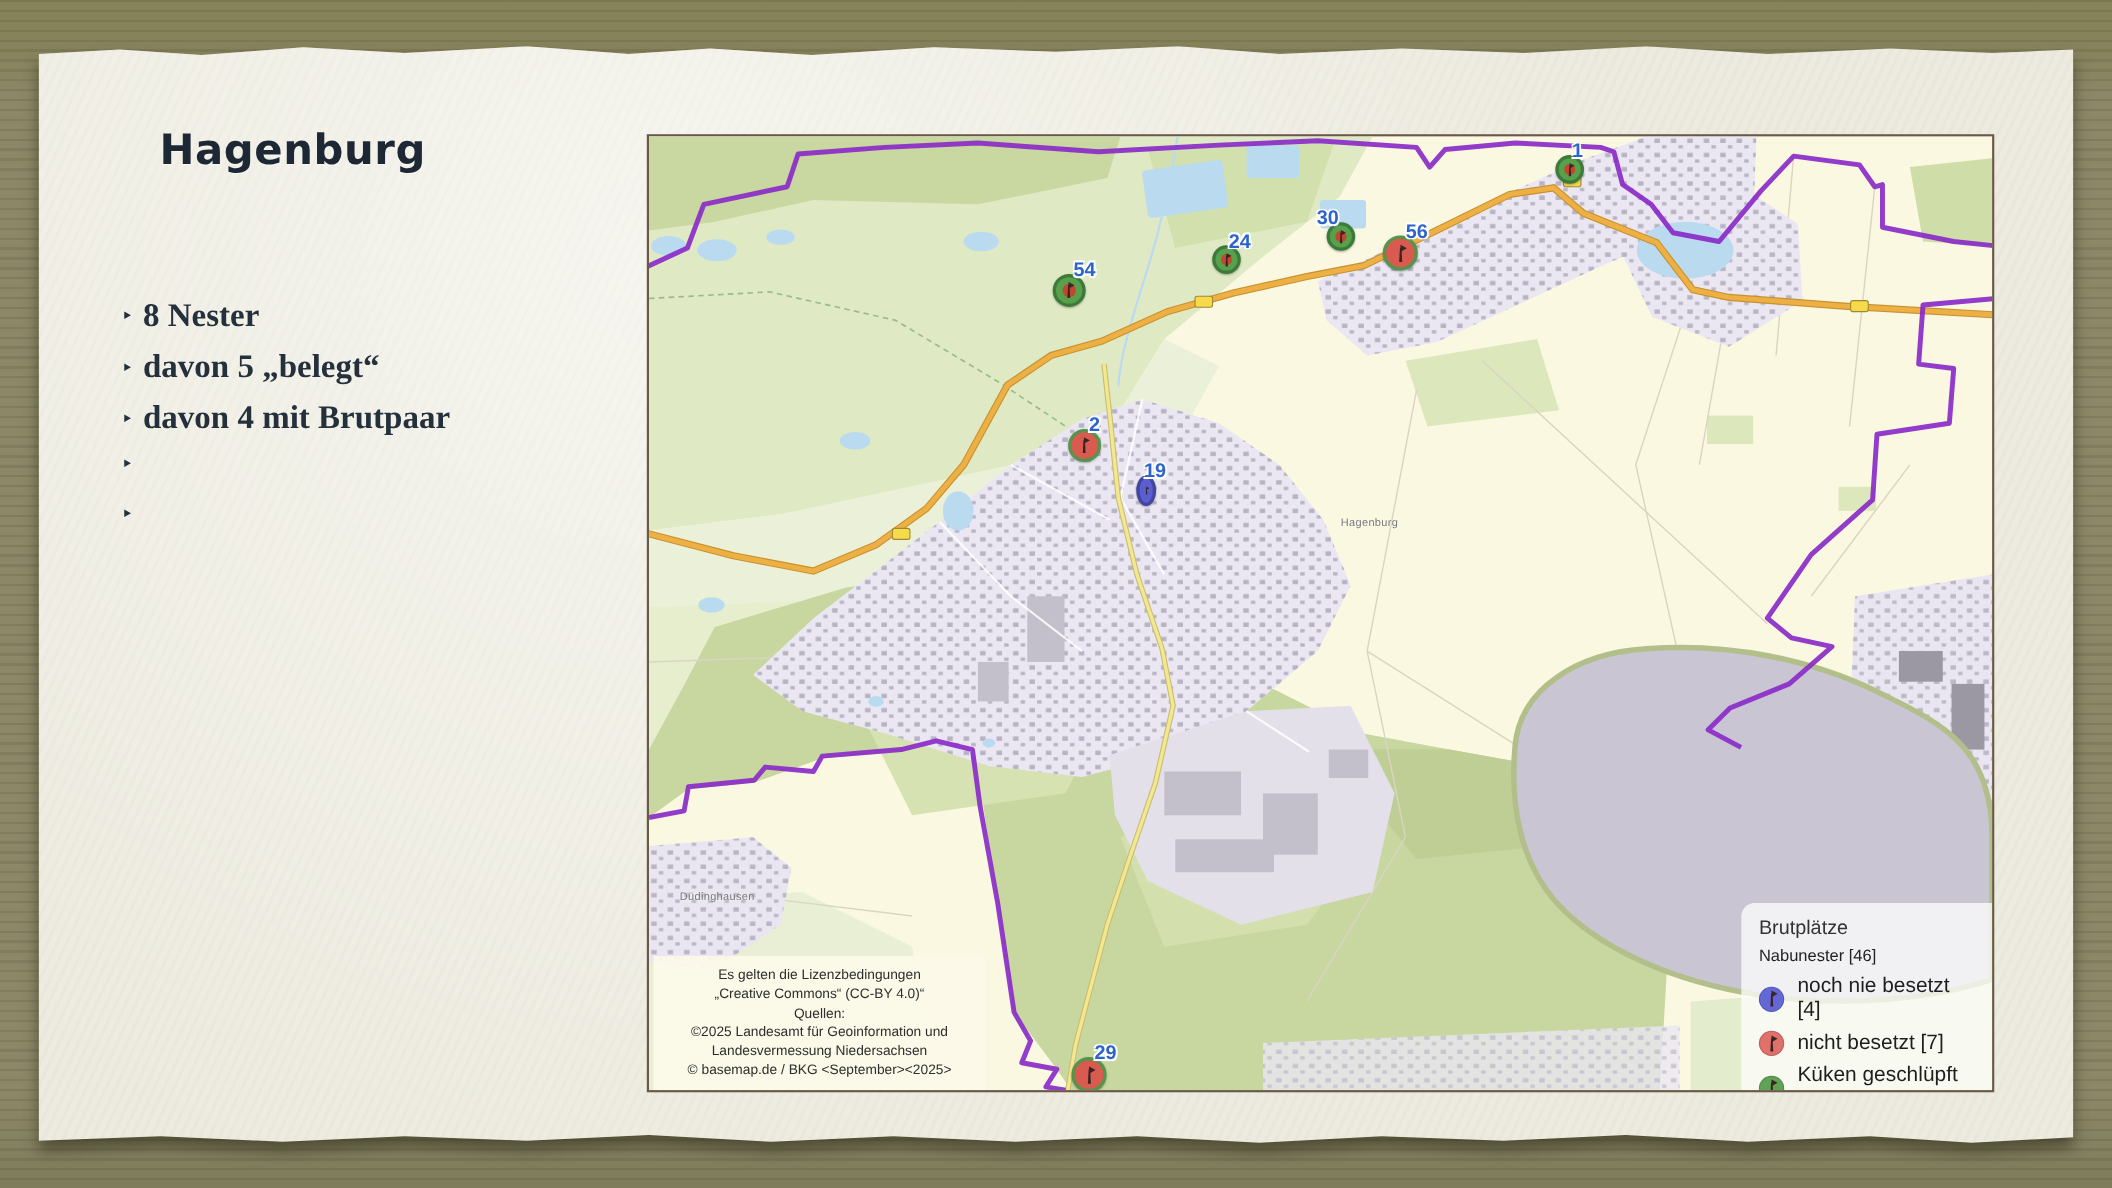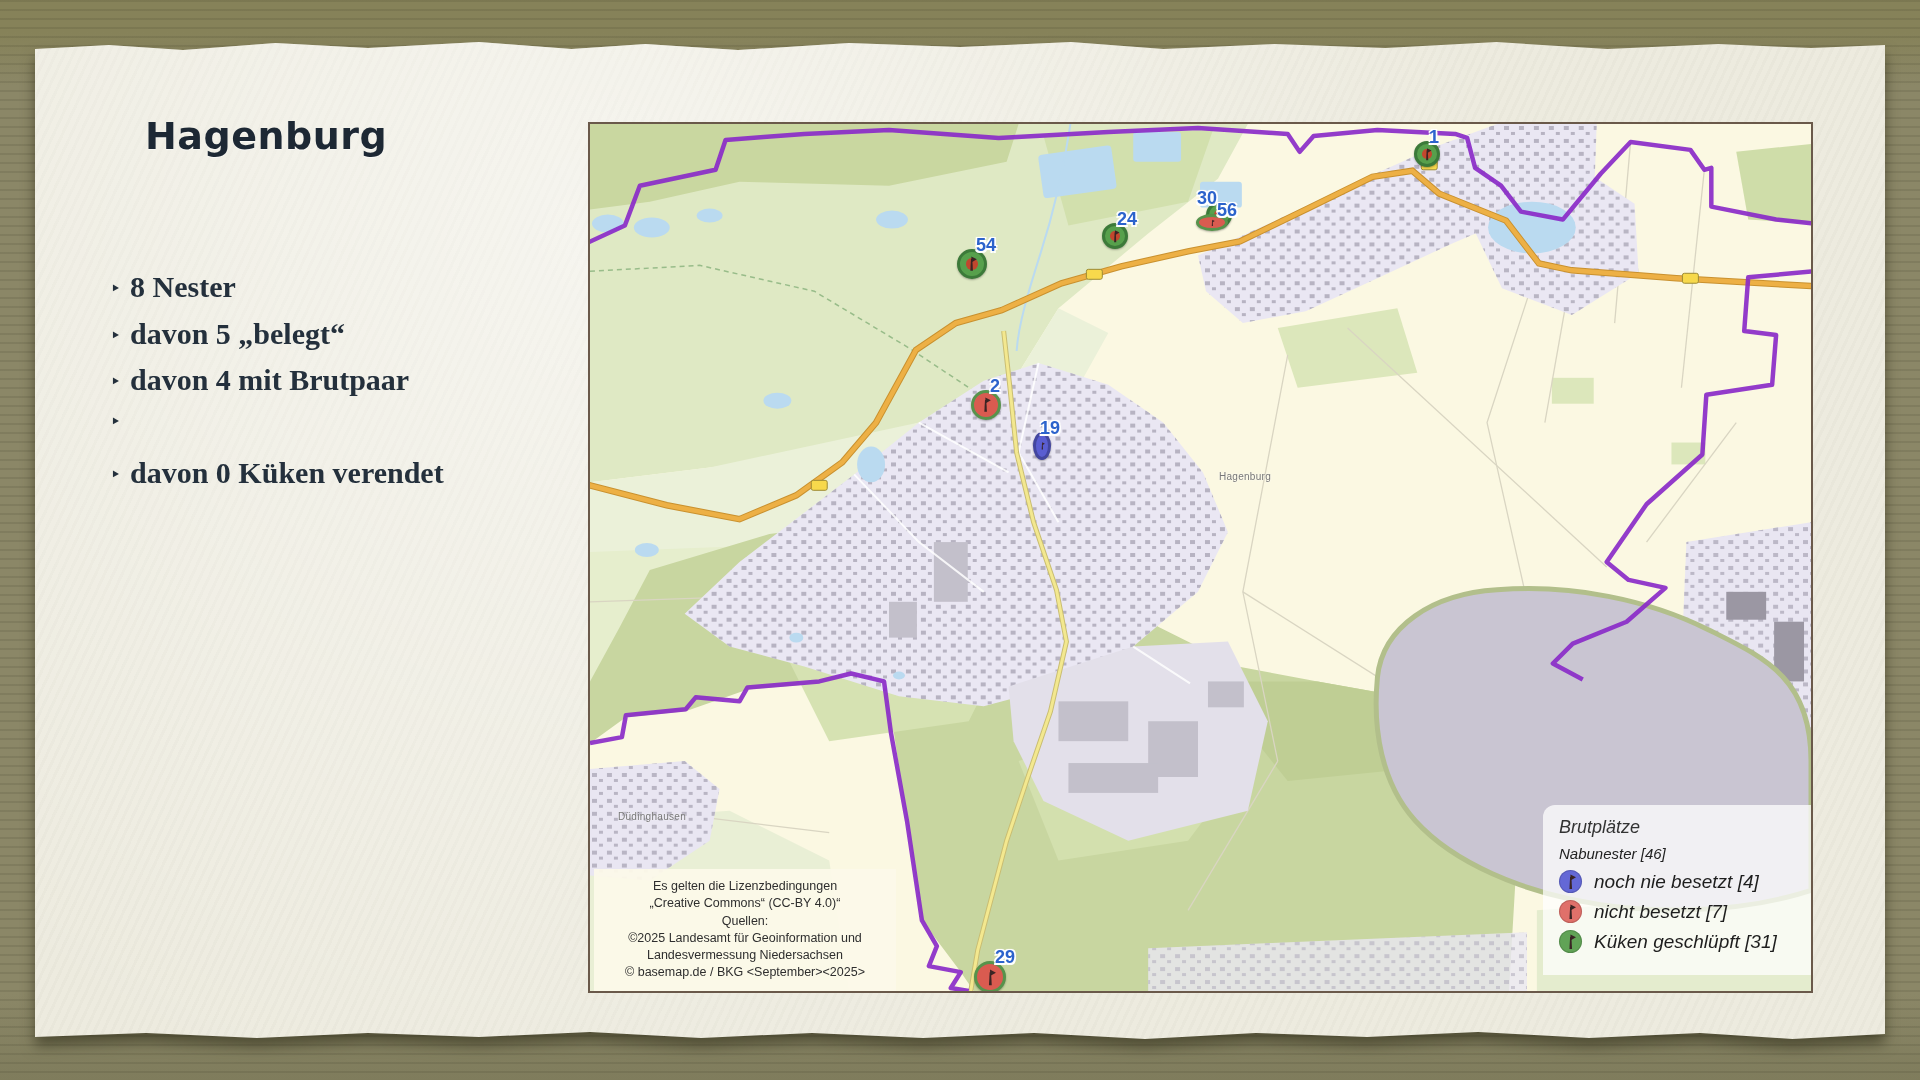--- a/index.html
+++ b/index.html
@@ -52,22 +52,22 @@
   .marker.t-empty{ background:#d95b50; border:3px solid #57934b; box-shadow:0 1px 2px rgba(0,0,0,.3); }
   .marker.t-never{ background:#5a5ed1; border:3px solid #43469f; box-shadow:0 1px 2px rgba(0,0,0,.3); }
   .mnum{ position:absolute; left:calc(100% - 8px); bottom:calc(100% - 4px);
     font:700 18px "Liberation Sans", sans-serif; color:#2c63cc; white-space:nowrap;
     text-shadow:-1.5px -1.5px 0 #fff, 1.5px -1.5px 0 #fff, -1.5px 1.5px 0 #fff, 1.5px 1.5px 0 #fff, 0 0 3px #fff; }
   .mnum.left{ left:auto; right:calc(100% - 8px); }
 
   .license{ position:absolute; left:4px; bottom:0; width:302px; height:122px; z-index:6;
     background:rgba(252,249,233,.95); padding:9px 6px; text-align:center;
     font-size:12.5px; line-height:1.38; color:#2e2e2e; }
-  .legend{ position:absolute; right:0; bottom:16px; width:268px; height:170px; z-index:6;
-    background:rgba(255,255,255,.74); border-top-left-radius:12px; padding:12px 14px 10px 16px;font-style:italic; }
+  .legend{ position:absolute; right:0; bottom:0; width:228px; height:170px; z-index:6;
+    background:rgba(255,255,255,.74); border-top-left-radius:12px; padding:12px 14px 10px 16px; }
   .lg-title{ font-size:18px; color:#333; margin-bottom:7px; }
   .lg-sub{ font-size:15px; color:#222; margin-bottom:8px; }
   .lg-row{ display:flex; align-items:center; gap:12px; margin-bottom:7px; }
   .lg-ic{ width:23px; height:23px; border-radius:50%; position:relative; flex:0 0 23px;
     box-shadow:inset 0 0 0 1px rgba(0,0,0,.15); }
   .lg-ic svg{ position:absolute; inset:12%; width:76%; height:76%; }
   .lg-lb{ font-size:19px; color:#1e1e1e; }
 </style>
 </head>
 <body>
@@ -88,21 +88,20 @@
         </li>
         <li>
           <span class="blt">‣</span>
           <span>davon 4 mit Brutpaar</span>
         </li>
         <li>
           <span class="blt">‣</span>
         </li>
         <li>
           <span class="blt">‣</span>
-          <span>davon 0 Küken verendet</span>
         </li>
       </ul>
 
     <div class="map">
       <svg class="base" viewBox="0 0 1225 871" preserveAspectRatio="none">
         <defs>
           <pattern id="bld" width="15" height="13" patternUnits="userSpaceOnUse">
             <rect x="2" y="2" width="5" height="4" fill="#b4b0bf"></rect>
             <rect x="9" y="8" width="4" height="3" fill="#b4b0bf"></rect>
           </pattern>
@@ -232,21 +231,21 @@
             </svg>
             <span class="mnum">1</span>
           </div>
           <div class="marker t-hatched" style="left: 616px; top: 78px; height: 26px; width: 26px;">
             <svg class="nest" viewBox="-6 -6 12 12">
               <path d="M-0.9,5 L-0.45,-3.2 L0.45,-3.2 L0.9,5 Z" fill="#3a2424"></path>
               <path d="M-0.2,-5 L3.6,-3 L-0.2,-0.8 Z" fill="#3a2424"></path>
             </svg>
             <span class="mnum left">30</span>
           </div>
-          <div class="marker t-empty" style="left: 606px; top: 90px; height: 17px; width: 32px;">
+          <div class="marker t-empty" style="left: 667px; top: 90px; height: 32px; width: 32px;">
             <svg class="nest" viewBox="-6 -6 12 12">
               <path d="M-0.9,5 L-0.45,-3.2 L0.45,-3.2 L0.9,5 Z" fill="#3a2424"></path>
               <path d="M-0.2,-5 L3.6,-3 L-0.2,-0.8 Z" fill="#3a2424"></path>
             </svg>
             <span class="mnum">56</span>
           </div>
           <div class="marker t-hatched" style="left: 512px; top: 99px; height: 26px; width: 26px;">
             <svg class="nest" viewBox="-6 -6 12 12">
               <path d="M-0.9,5 L-0.45,-3.2 L0.45,-3.2 L0.9,5 Z" fill="#3a2424"></path>
               <path d="M-0.2,-5 L3.6,-3 L-0.2,-0.8 Z" fill="#3a2424"></path>

